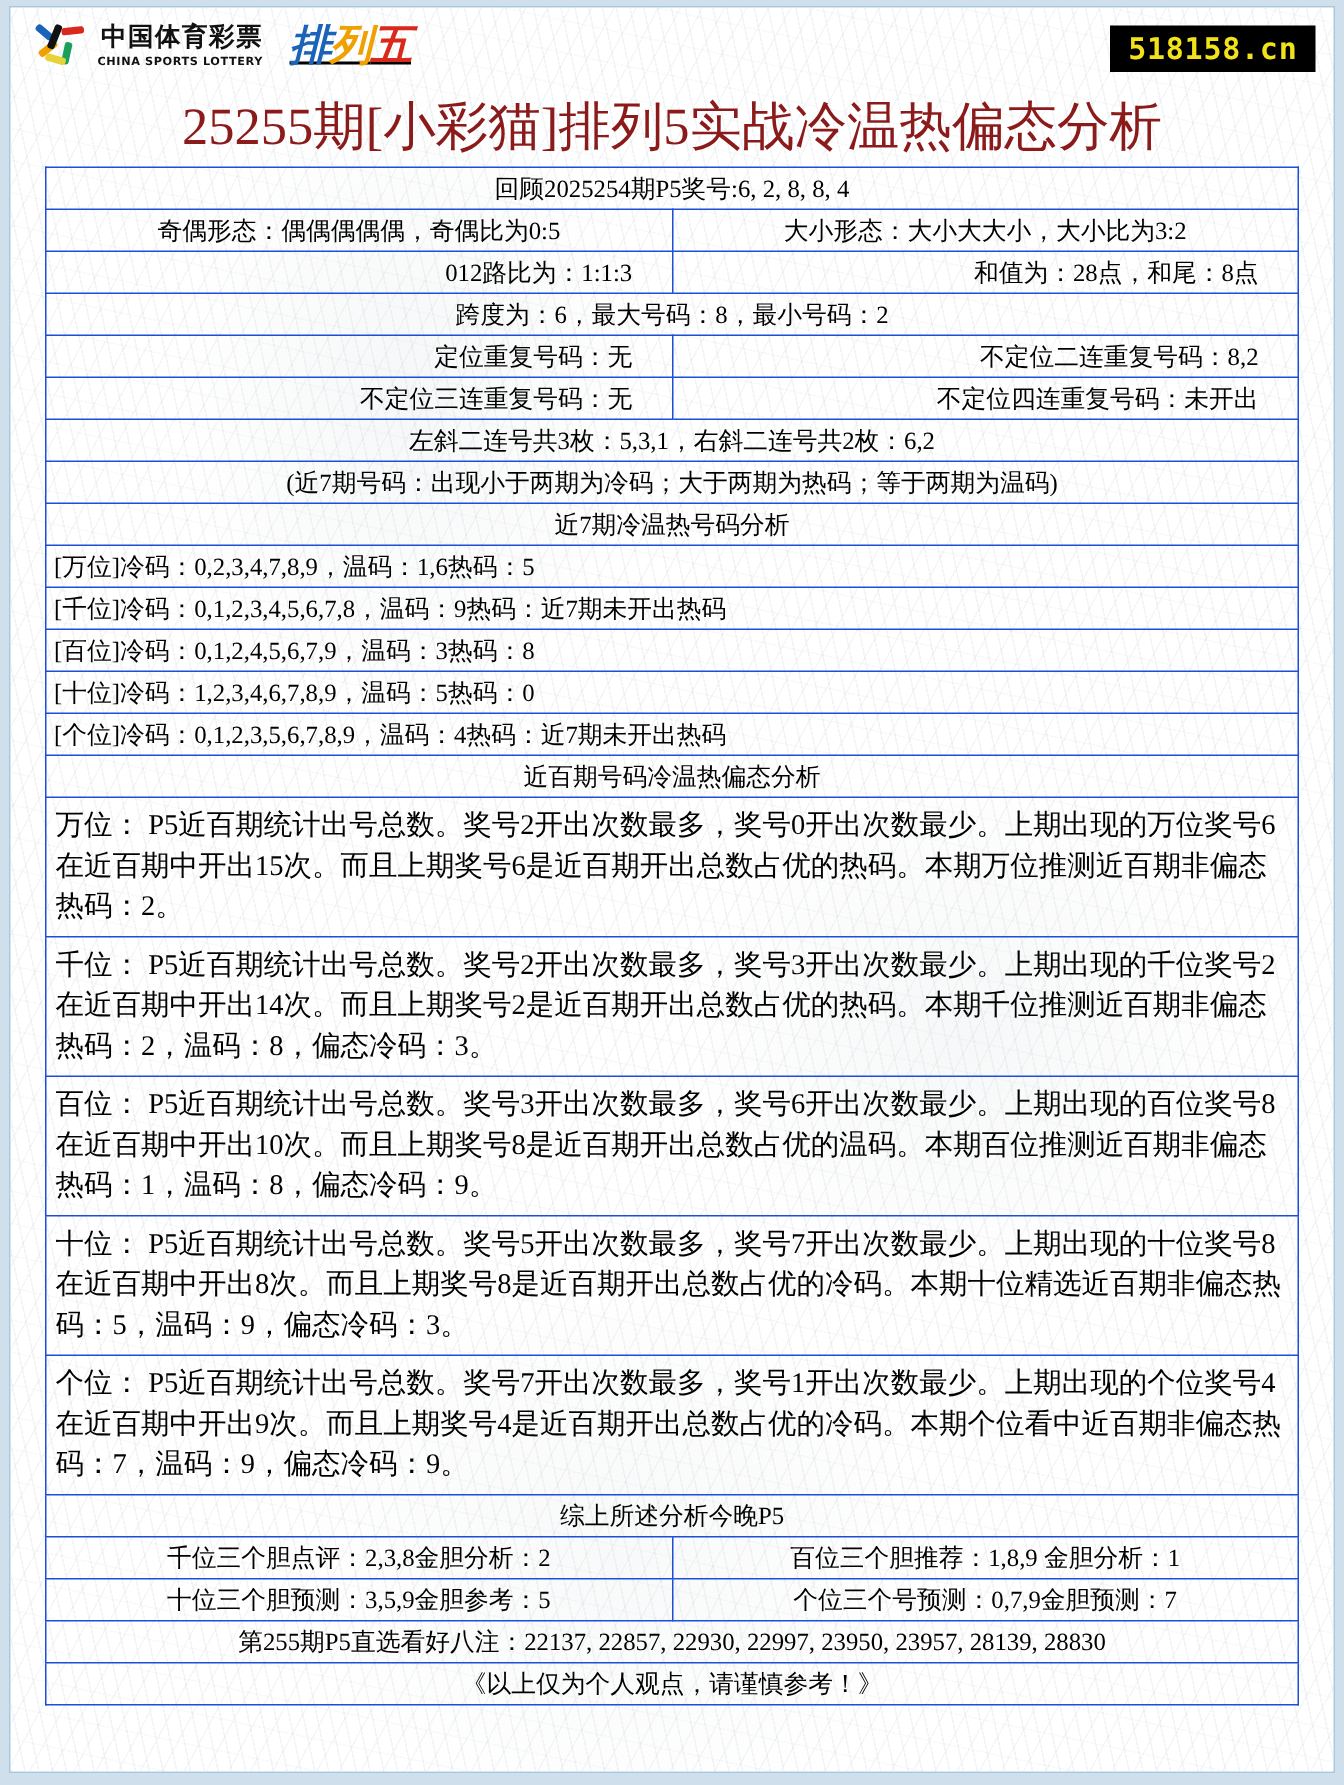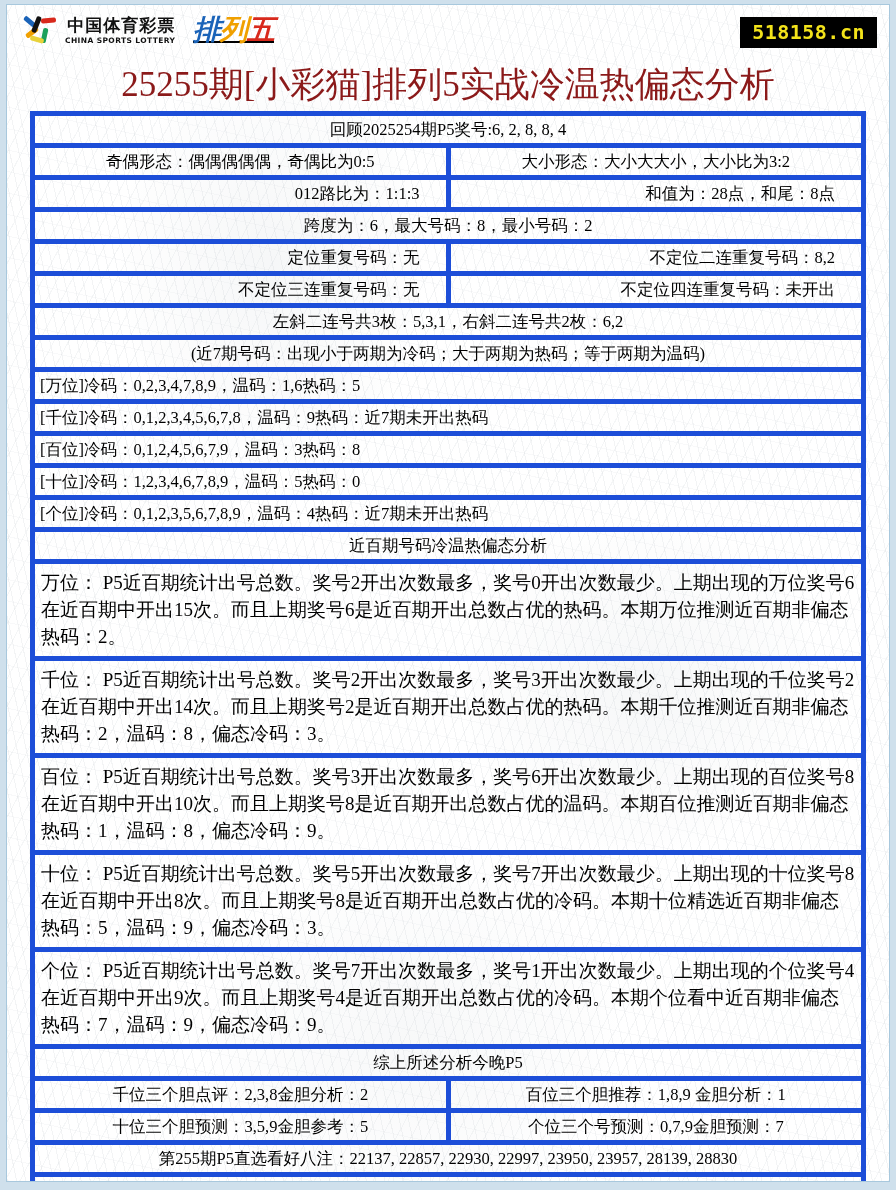--- a/index.html
+++ b/index.html
@@ -82,21 +82,21 @@
     margin-top:2px;
   }
 
   
   .tbl{
     width:836px;margin:6px auto 0 auto;
     border-collapse:collapse;
     table-layout:fixed;
   }
   .tbl td{
-    border:5px solid #1d4ed8;
+    border:1px solid #1d4ed8;
     padding:3px 5px;
     font-size:16.5px;
     line-height:21px;
     color:#000;
     background:transparent;
     margin-top:44px;
   }
   td.c{text-align:center;}
   td.r{text-align:right;padding-right:26px;}
   td.l{text-align:left;}
@@ -167,20 +167,23 @@
         <td class="r">不定位三连重复号码：无</td>
         <td class="r">不定位四连重复号码：未开出</td>
       </tr>
       <tr>
         <td class="c" colspan="2">左斜二连号共3枚：5,3,1，右斜二连号共2枚：6,2</td>
       </tr>
       <tr>
         <td class="c" colspan="2">(近7期号码：出现小于两期为冷码；大于两期为热码；等于两期为温码)</td>
       </tr>
       <tr>
+        <td class="hdr c" colspan="2">近7期冷温热号码分析</td>
+      </tr>
+      <tr>
         <td class="l" colspan="2">[万位]冷码：0,2,3,4,7,8,9，温码：1,6热码：5</td>
       </tr>
       <tr>
         <td class="l" colspan="2">[千位]冷码：0,1,2,3,4,5,6,7,8，温码：9热码：近7期未开出热码</td>
       </tr>
       <tr>
         <td class="l" colspan="2">[百位]冷码：0,1,2,4,5,6,7,9，温码：3热码：8</td>
       </tr>
       <tr>
         <td class="l" colspan="2">[十位]冷码：1,2,3,4,6,7,8,9，温码：5热码：0</td>

